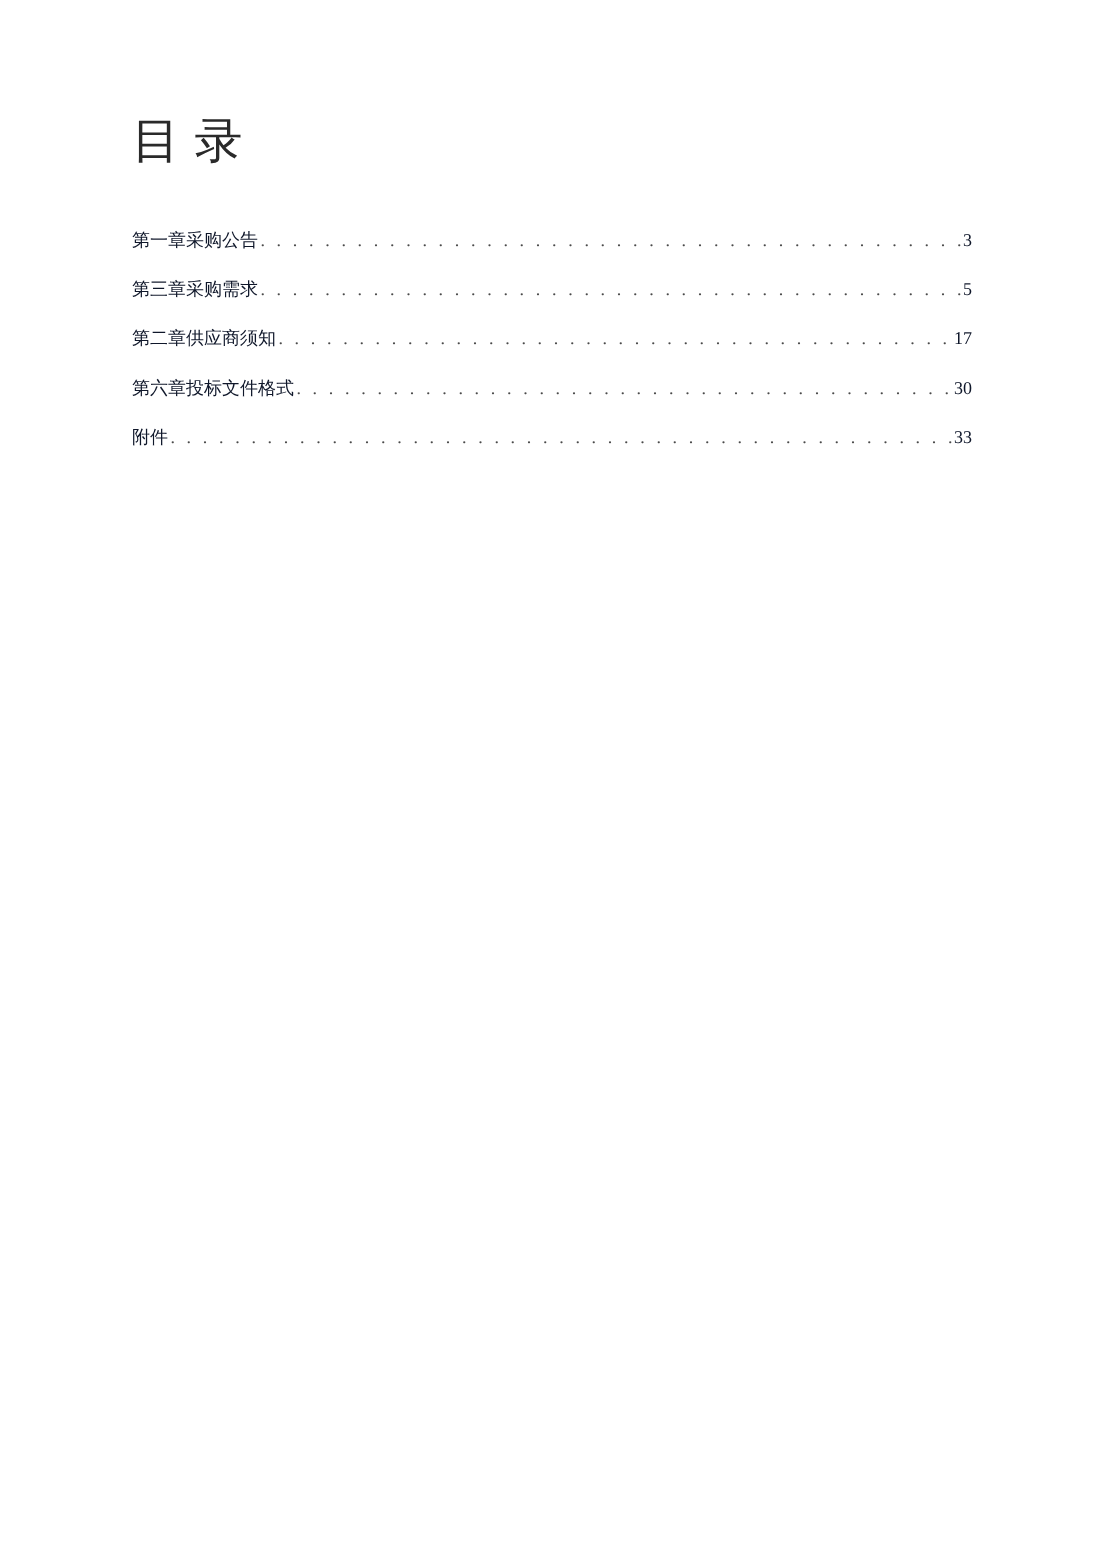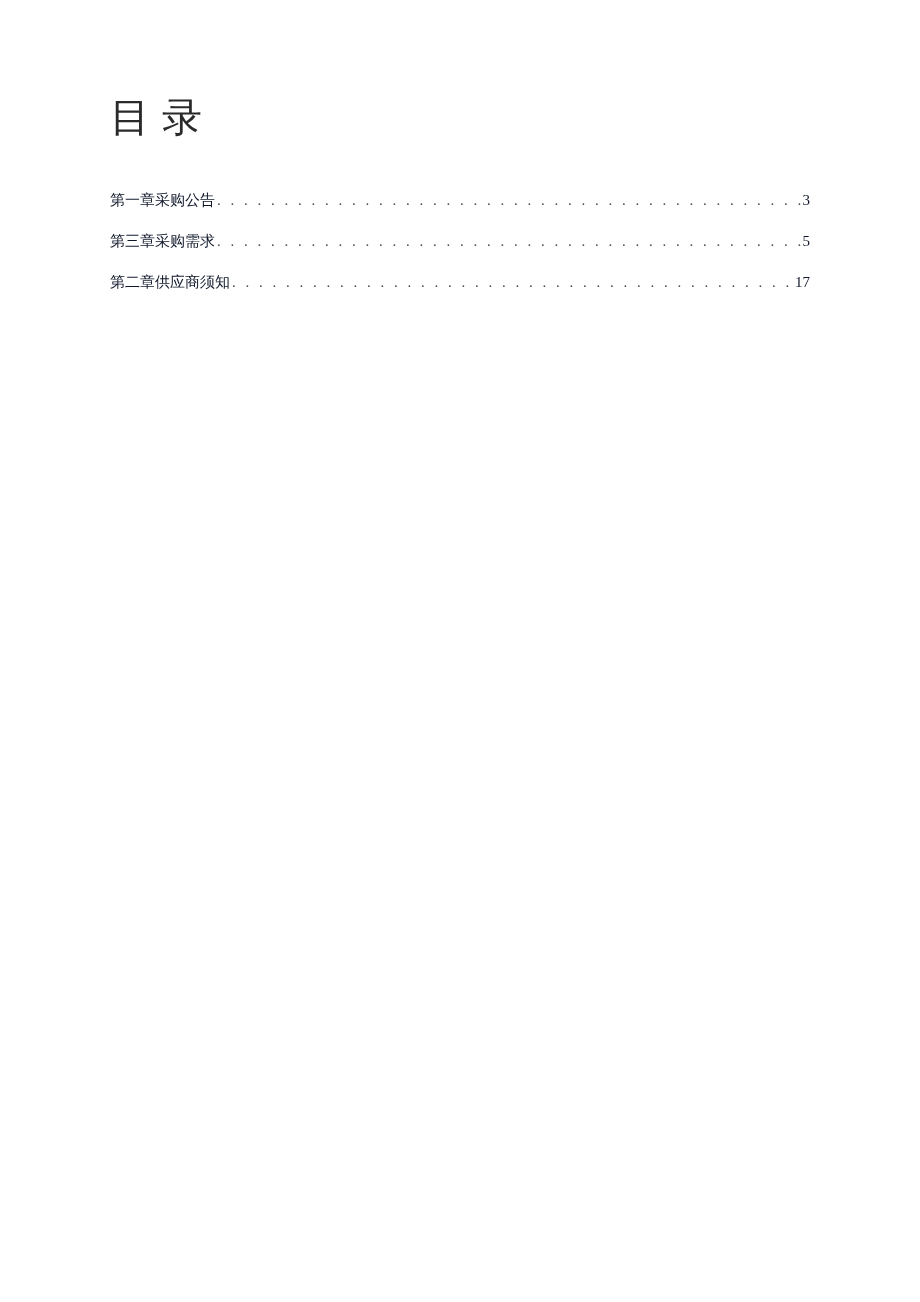--- a/index.html
+++ b/index.html
@@ -77,16 +77,26 @@
       <span class="toc-page">5</span>
     </div>
 
     <div class="toc-entry">
       <span class="toc-label">第二章供应商须知</span>
       <span class="toc-dots"></span>
       <span class="toc-page">17</span>
     </div>
 
 
+    <div class="toc-entry">
+      <span class="toc-label">第六章投标文件格式</span>
+      <span class="toc-dots"></span>
+      <span class="toc-page">30</span>
+    </div>
 
+    <div class="toc-entry">
+      <span class="toc-label">附件</span>
+      <span class="toc-dots"></span>
+      <span class="toc-page">33</span>
+    </div>
 
   </div>
 </div>
 
 </body></html>

